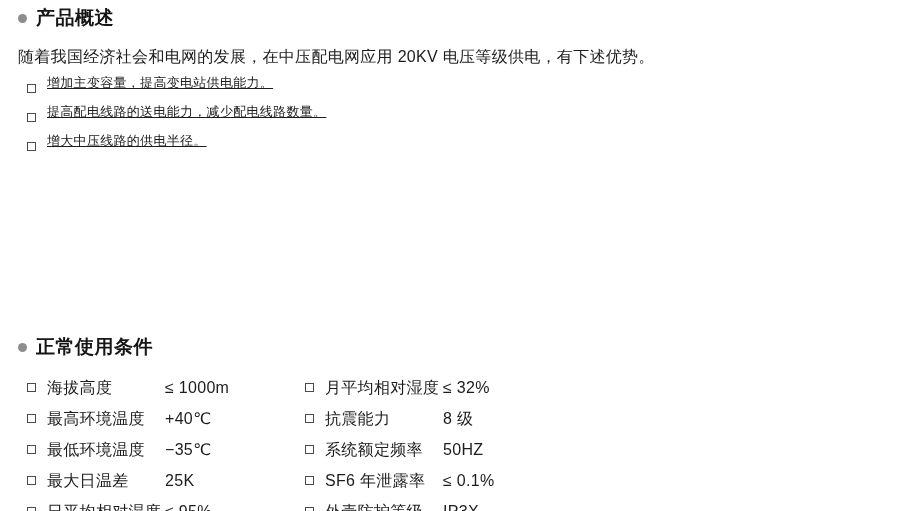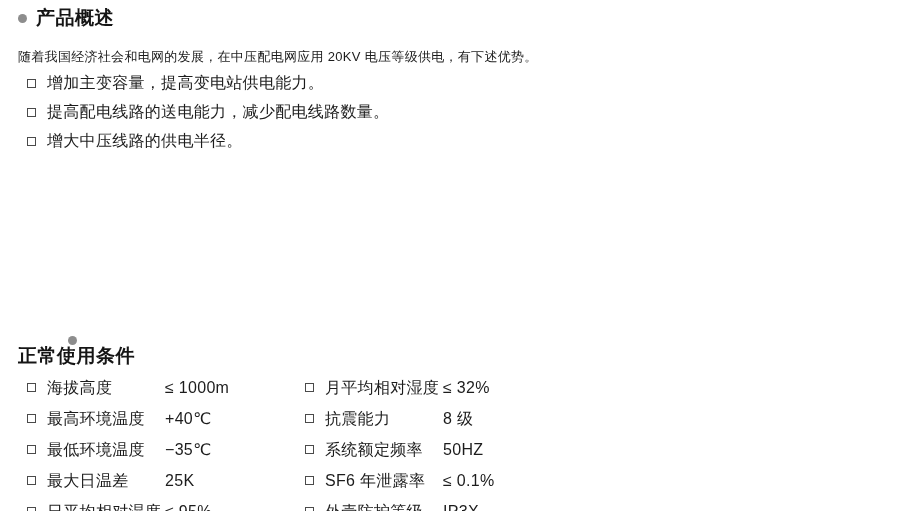--- a/index.html
+++ b/index.html
@@ -40,39 +40,40 @@
   .heading-text {
     font-size: 19px;
     font-weight: bold;
     letter-spacing: 0.5px;
     color: #151515;
     line-height: 1.2;
   }
 
   
   .para {
-    font-size: 13px;
+    font-size: 16px;
     line-height: 27px;
     color: #1c1c1c;
     letter-spacing: 0.3px;
   }
 
   
   .bullet-list {
     list-style: none;
     margin: 0;
     padding: 0;
   }
   .bullet-item {
     display: flex;
-    align-items: flex-start;
-    font-size: 16px;
+    align-items: center;
+    font-size: 13px;
     line-height: 29px;
     letter-spacing: 0.3px;
     color: #1c1c1c;
+    text-decoration: underline;
   }
   .sq-marker {
     width: 7px;
     height: 7px;
     border: 1px solid #4a4a4a;
     margin-right: 11px;
     margin-top: 11px;
     flex: 0 0 auto;
     background: #fff;
   }
@@ -112,21 +113,21 @@
     vertical-align: middle;
     position: relative;
     top: -1px;
   }
 
   
   .pos-overview-heading { position: absolute; left: 18px; top: 7px; }
   .pos-intro-para       { position: absolute; left: 18px; top: 43px; }
   .pos-bullets          { position: absolute; left: 27px; top: 68px; }
   .pos-closing-para     { position: absolute; left: 18px; top: 235px; width: 868px; }
-  .pos-cond-heading     { position: absolute; left: 18px; top: 336px; flex-direction: column; }
+  .pos-cond-heading     { position: absolute; left: 18px; top: 336px; }
   .pos-spec-table       { position: absolute; left: 27px; top: 372px; }
 </style>
 </head>
 <body>
 
 <div class="page">
 
   <div class="section-heading pos-overview-heading">
     <span class="heading-bullet"></span>
     <span class="heading-text">产品概述</span>

